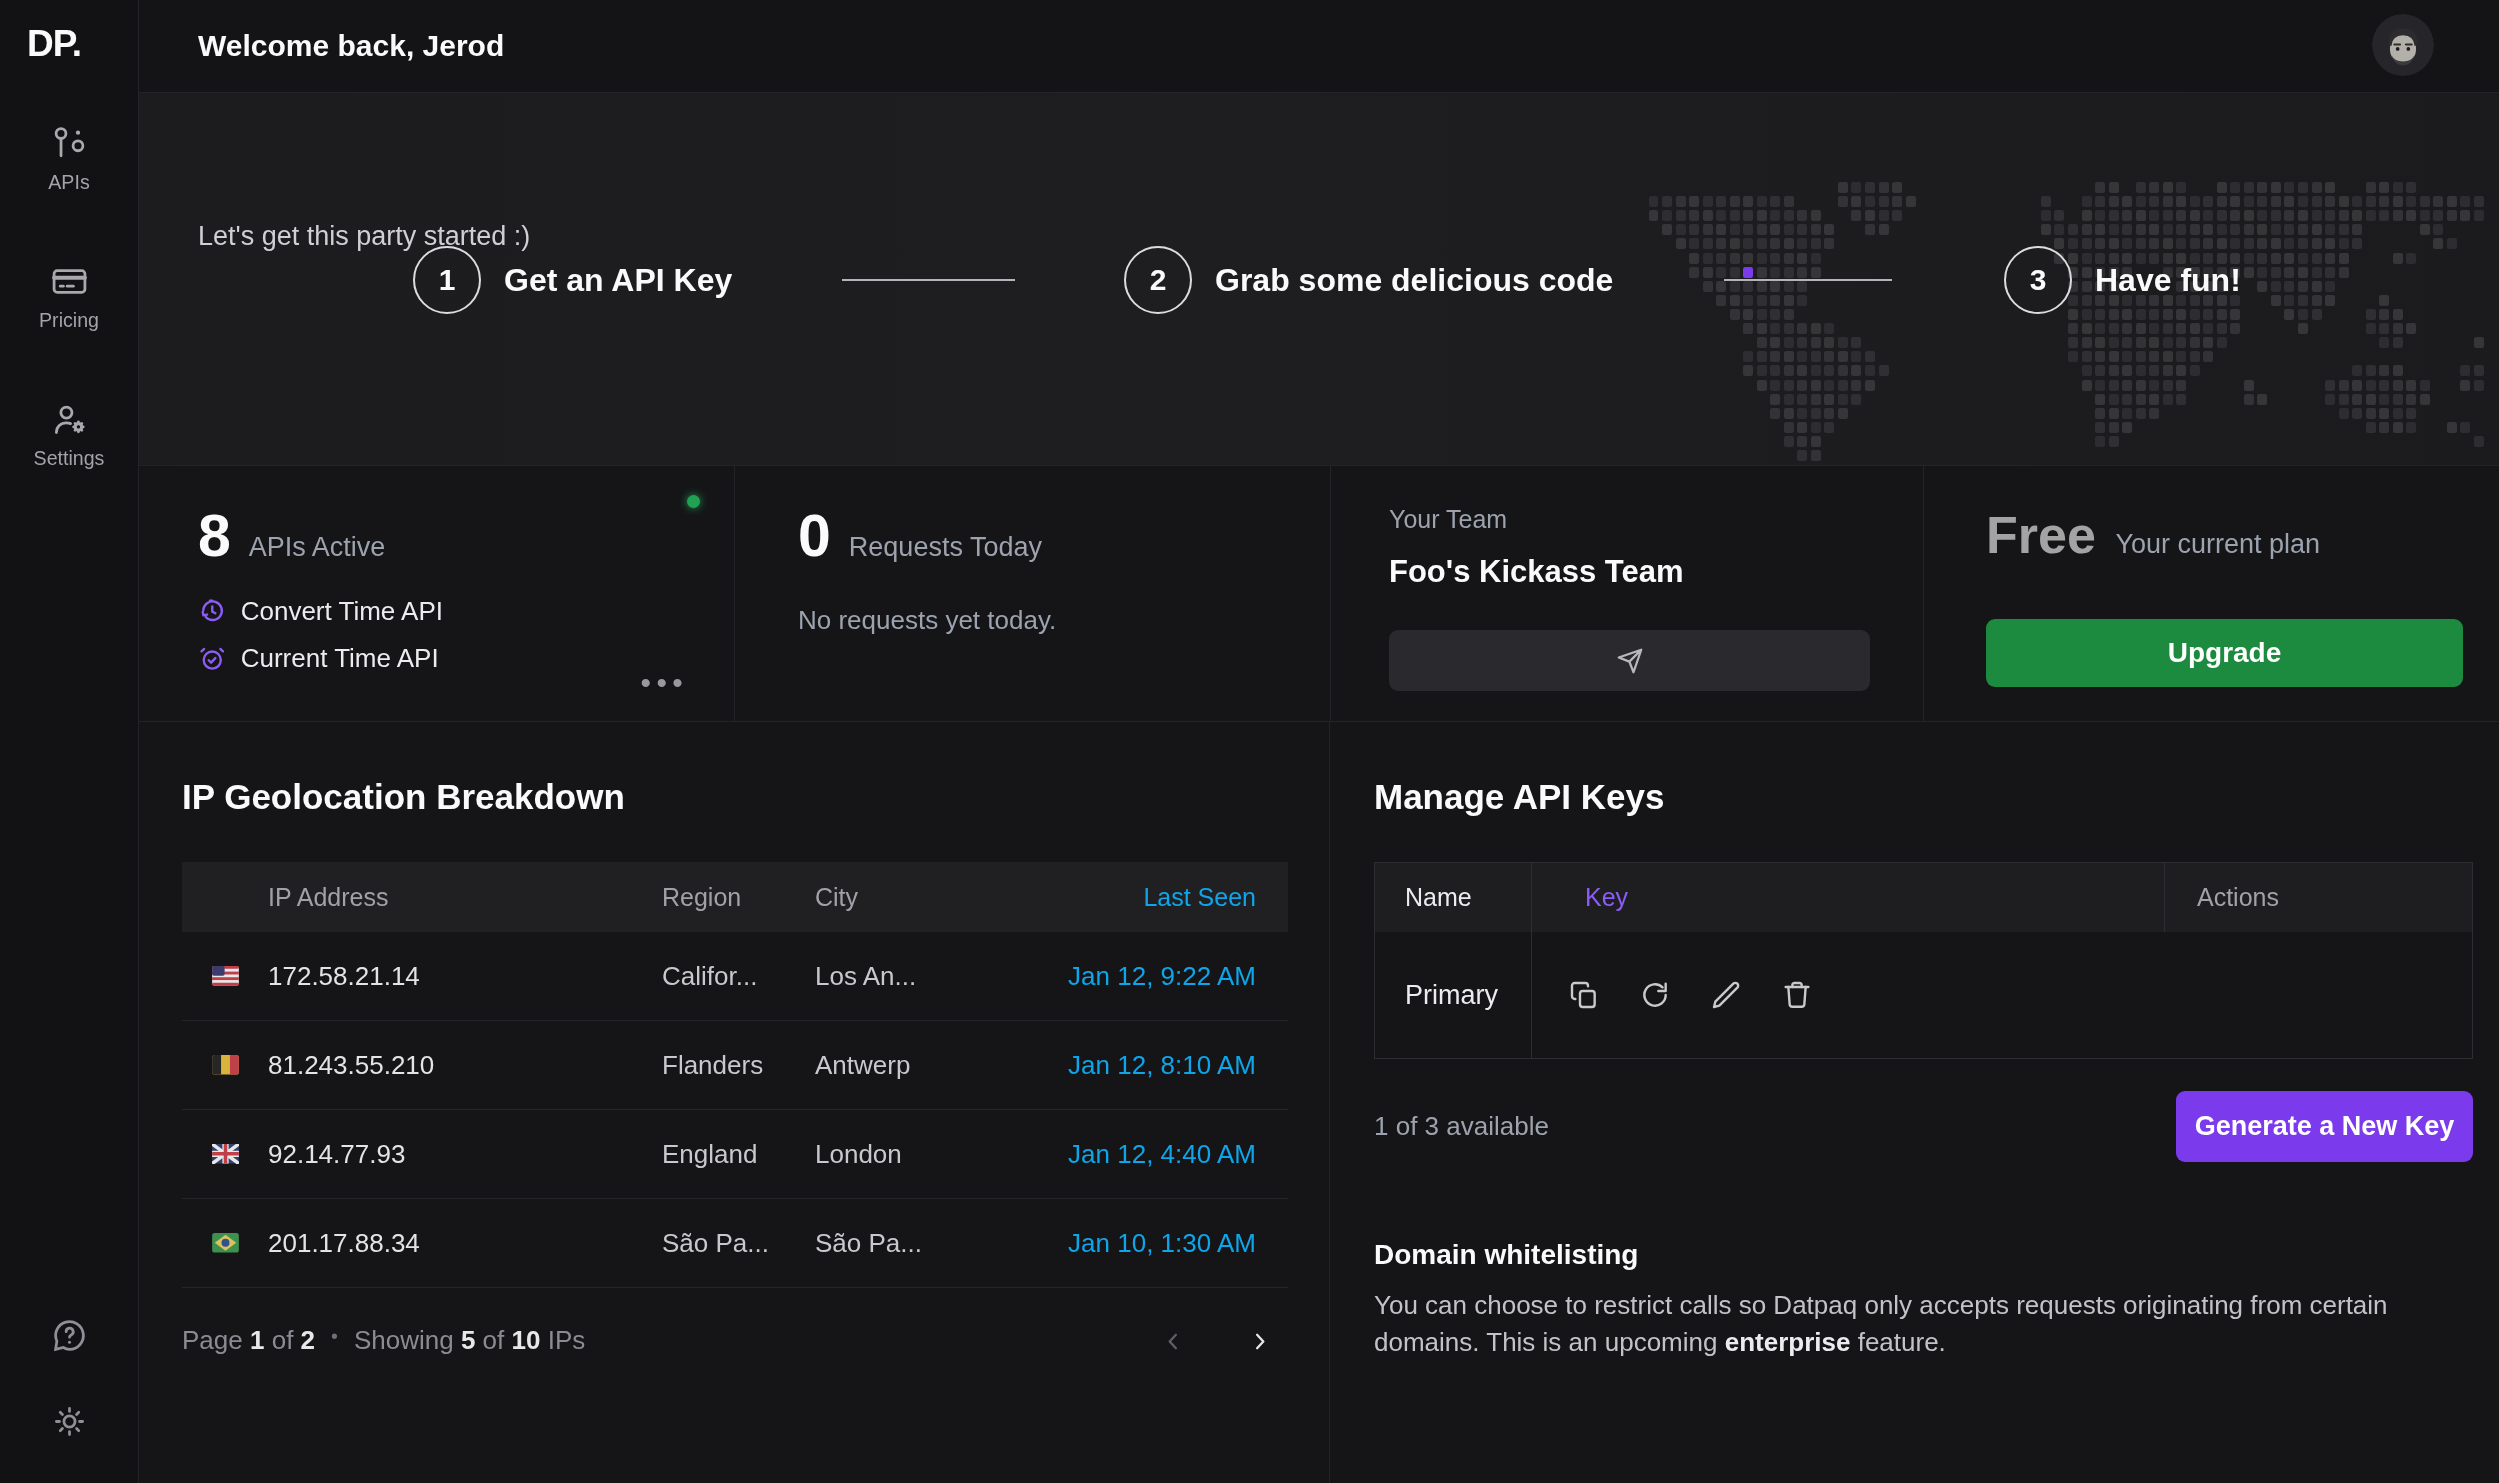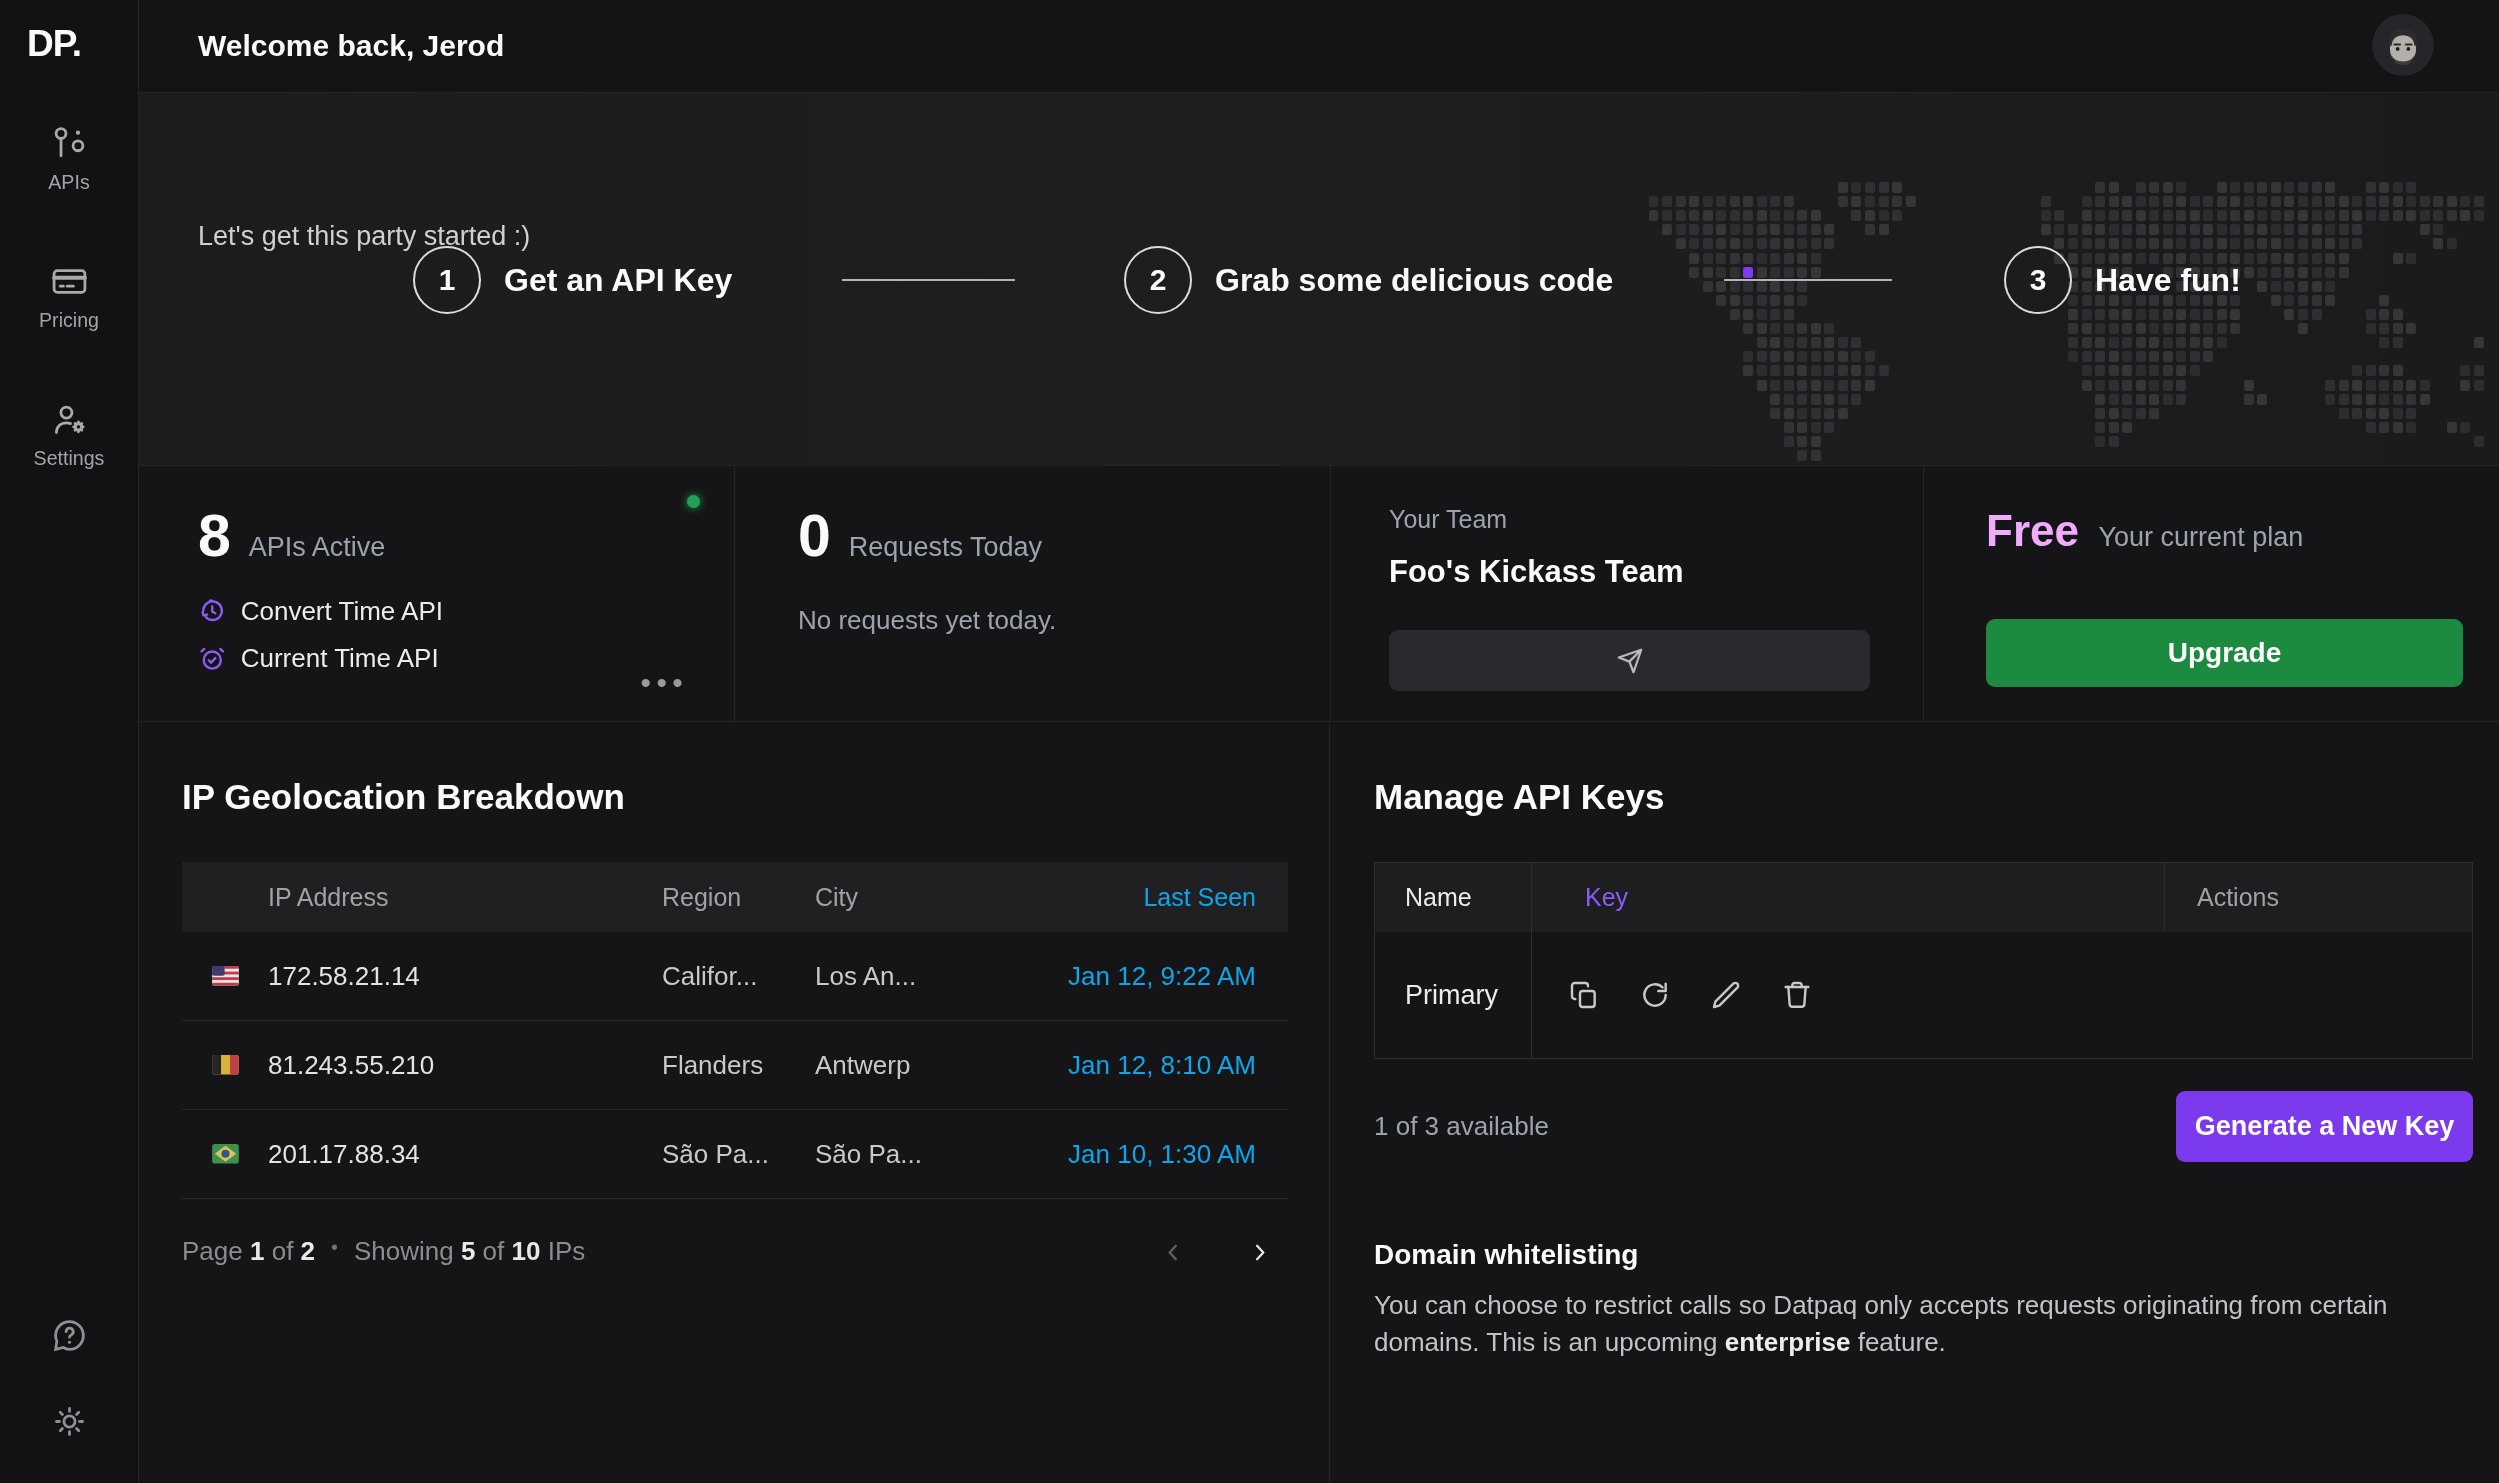--- a/index.html
+++ b/index.html
@@ -40,21 +40,21 @@
   .biglabel{font-size:27px;color:#9ca3af;}
   .api-line{display:flex;align-items:center;gap:14.2px;font-size:26px;color:#ececf0;margin-top:16px;}
   .gdot{position:absolute;right:34px;top:28.5px;width:13.4px;height:13.4px;border-radius:50%;}
   .more-dots{position:absolute;right:46px;bottom:23px;font-size:30px;letter-spacing:5.3px;color:#98989f;cursor:pointer;line-height:1;}
   .muted-line{font-size:26px;color:#9ca3af;margin-top:21.4px;}
   .team-label{font-size:25px;color:#9ca3af;}
   .team-name{font-size:31px;font-weight:bold;color:#fafafa;margin-top:19.6px;}
   .team-btn{position:absolute;left:58px;top:164px;width:481px;height:61px;border-radius:9px;background:#2a2a2e;border:none;
             display:flex;align-items:center;justify-content:center;cursor:pointer;}
   .plan-row{display:flex;align-items:baseline;gap:19.6px;}
-  .plan-name{font-size:44px;font-weight:bold;color:#f0abfc;line-height:1;}
+  .plan-name{font-size:52px;font-weight:bold;color:#a3a3a3;line-height:1;}
   .upgrade-btn{position:absolute;left:62px;top:153px;width:477px;height:68px;border-radius:9px;border:none;
                font-family:"Liberation Sans",sans-serif;font-size:28px;font-weight:bold;color:#fff;cursor:pointer;}
 
   
   .lower-left{position:absolute;left:139px;top:722px;width:1191px;height:761px;border-right:0.9px solid #242428;box-sizing:border-box;padding:57px 44px 0 43px;}
   .lower-right{position:absolute;left:1331px;top:722px;width:1169px;height:761px;box-sizing:border-box;padding:57px 28px 0 43px;}
   .sec-title{font-size:35px;font-weight:bold;color:#fafafa;line-height:1;}
 
   
   .geo-table{margin-top:48px;width:1106px;}
@@ -814,20 +814,34 @@
               </svg>
             </div>
             <div class="c-ip">81.243.55.210</div>
             <div>Flanders</div>
             <div>Antwerp</div>
             <div class="c-last">Jan 12, 8:10 AM</div>
           </div>
           <div class="geo-row">
             <div class="flag">
               <svg width="27" height="19.6" viewBox="0 0 30 22">
+                <rect width="30" height="22" rx="3" fill="#31406f"></rect>
+                <path d="M0 0l30 22M30 0L0 22" stroke="#e8e8e8" stroke-width="4"></path>
+                <path d="M15 0v22M0 11h30" stroke="#e8e8e8" stroke-width="7"></path>
+                <path d="M15 0v22M0 11h30" stroke="#bf4048" stroke-width="4"></path>
+              </svg>
+            </div>
+            <div class="c-ip">92.14.77.93</div>
+            <div>England</div>
+            <div>London</div>
+            <div class="c-last">Jan 12, 4:40 AM</div>
+          </div>
+          <div class="geo-row">
+            <div class="flag">
+              <svg width="27" height="19.6" viewBox="0 0 30 22">
                 <rect width="30" height="22" rx="3" fill="#3f8f4f"></rect>
                 <path d="M15 2L27 11L15 20L3 11z" fill="#d9c45c"></path>
                 <circle cx="15" cy="11" r="4.5" fill="#33518f"></circle>
               </svg>
             </div>
             <div class="c-ip">201.17.88.34</div>
             <div>São Pa...</div>
             <div>São Pa...</div>
             <div class="c-last">Jan 10, 1:30 AM</div>
           </div>

